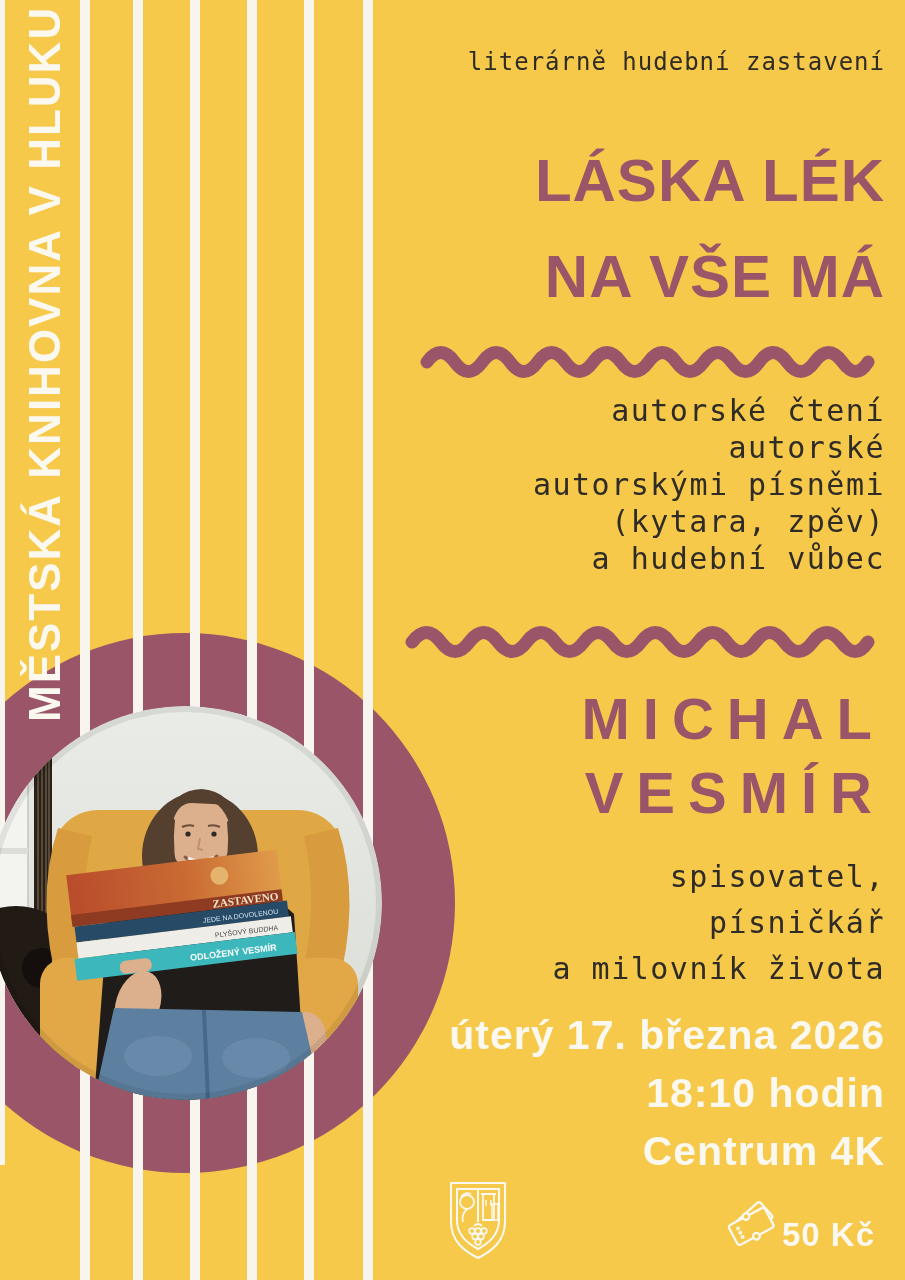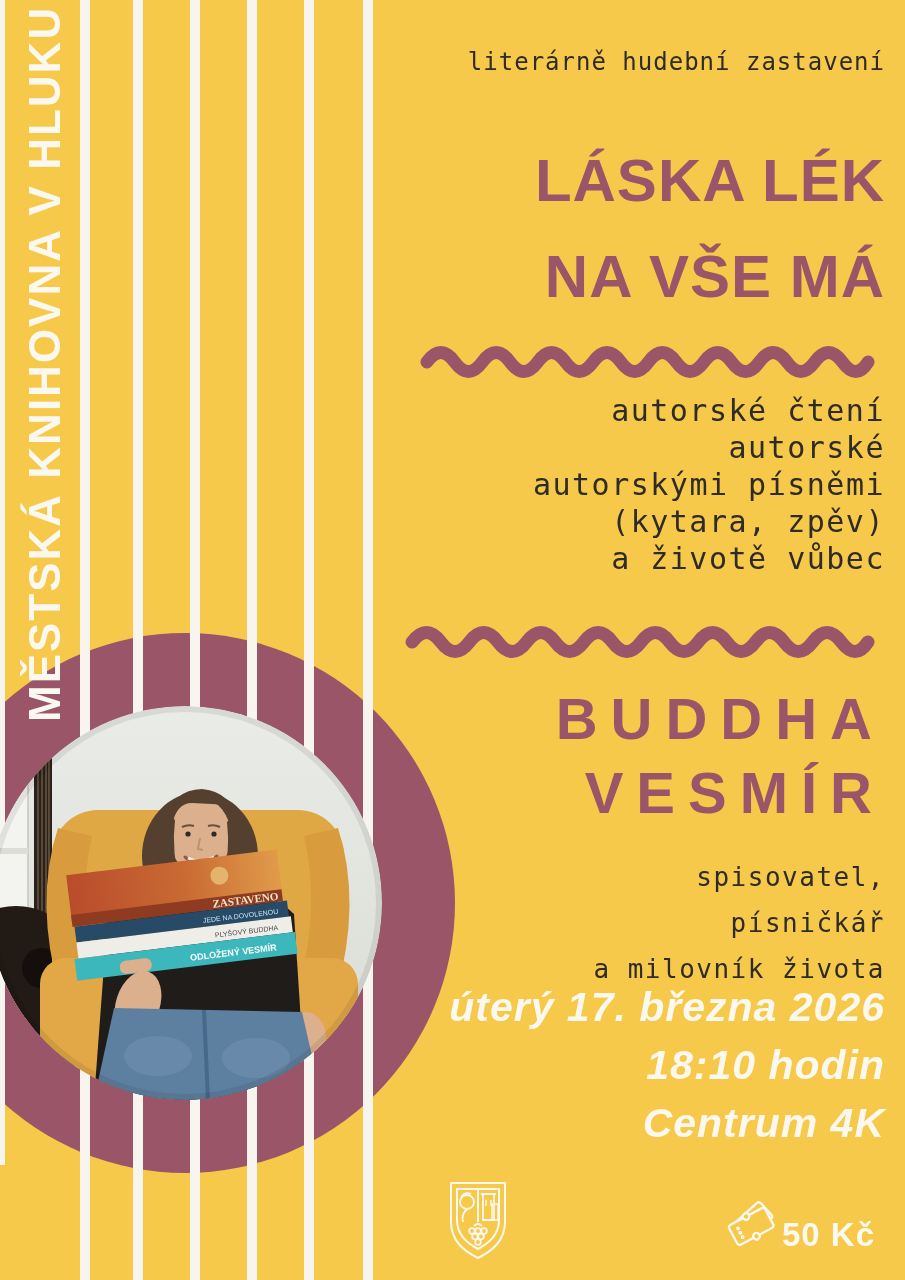--- a/index.html
+++ b/index.html
@@ -28,22 +28,22 @@
     transform:rotate(-90deg);text-align:center;
     font-size:44px;font-weight:bold;letter-spacing:2px;color:var(--light);
     white-space:nowrap;z-index:4;
   }
   .col{position:absolute;left:405px;width:480px;text-align:right;z-index:4;}
   .eyebrow{top:48px;font-family:"DejaVu Sans Mono",monospace;font-size:24px;letter-spacing:1px;white-space:nowrap;}
   .title{top:133px;font-size:60px;font-weight:bold;line-height:96px;letter-spacing:1px;color:var(--accent);white-space:nowrap;}
   .desc{top:392px;font-family:"DejaVu Sans Mono",monospace;font-size:30px;line-height:37px;letter-spacing:1.5px;}
   .desc div{white-space:nowrap;}
   .author-name{top:682px;font-size:58px;font-weight:bold;line-height:74px;letter-spacing:13px;color:var(--accent);white-space:nowrap;padding-left:13px;}
-  .roles{top:854px;font-family:"DejaVu Sans Mono",monospace;font-size:26px;line-height:46px;letter-spacing:1.5px;}
-  .event{top:978px;font-size:41px;font-weight:bold;line-height:58px;color:var(--light);letter-spacing:1px;font-style:italic;}
+  .roles{top:854px;font-family:"DejaVu Sans Mono",monospace;font-size:30px;line-height:46px;letter-spacing:1.5px;}
+  .event{top:1006px;font-size:41px;font-weight:bold;line-height:58px;color:var(--light);letter-spacing:1px;}
   .wave{position:absolute;z-index:4;}
   .crest{position:absolute;left:446px;top:1180px;z-index:4;}
   .price{position:absolute;left:720px;top:1196px;z-index:4;display:flex;align-items:flex-end;gap:0;color:var(--light);}
   .price-text{font-size:33px;font-weight:bold;letter-spacing:1px;}
 </style>
 </head>
 <body>
 
 <div class="ring"></div>
 
@@ -152,29 +152,29 @@
 
 <svg class="wave" style="left:420px;top:340px" width="455" height="40" viewBox="0 0 460 40" preserveAspectRatio="none">
   <path d="M7 22 Q21 3 35 22 T63 22 T91 22 T119 22 T147 22 T175 22 T203 22 T231 22 T259 22 T287 22 T315 22 T343 22 T371 22 T399 22 T427 22 T453 22" fill="none" stroke="#9A5569" stroke-width="13" stroke-linecap="round"></path>
 </svg>
 
 <div class="col desc">
   <div>autorské čtení</div>
   <div>autorské</div>
   <div>autorskými písněmi</div>
   <div>(kytara, zpěv)</div>
-  <div>a životě vůbec</div>
+  <div>a hudební vůbec</div>
 </div>
 
 <svg class="wave" style="left:405px;top:620px" width="470" height="40" viewBox="0 0 460 40" preserveAspectRatio="none">
   <path d="M7 22 Q21 3 35 22 T63 22 T91 22 T119 22 T147 22 T175 22 T203 22 T231 22 T259 22 T287 22 T315 22 T343 22 T371 22 T399 22 T427 22 T453 22" fill="none" stroke="#9A5569" stroke-width="13" stroke-linecap="round"></path>
 </svg>
 
 <div class="col author-name">
-  <div>BUDDHA</div>
+  <div>MICHAL</div>
   <div>VESMÍR</div>
 </div>
 
 <div class="col roles">
   <div>spisovatel,</div>
   <div>písničkář</div>
   <div>a milovník života</div>
 </div>
 
 <div class="col event">

